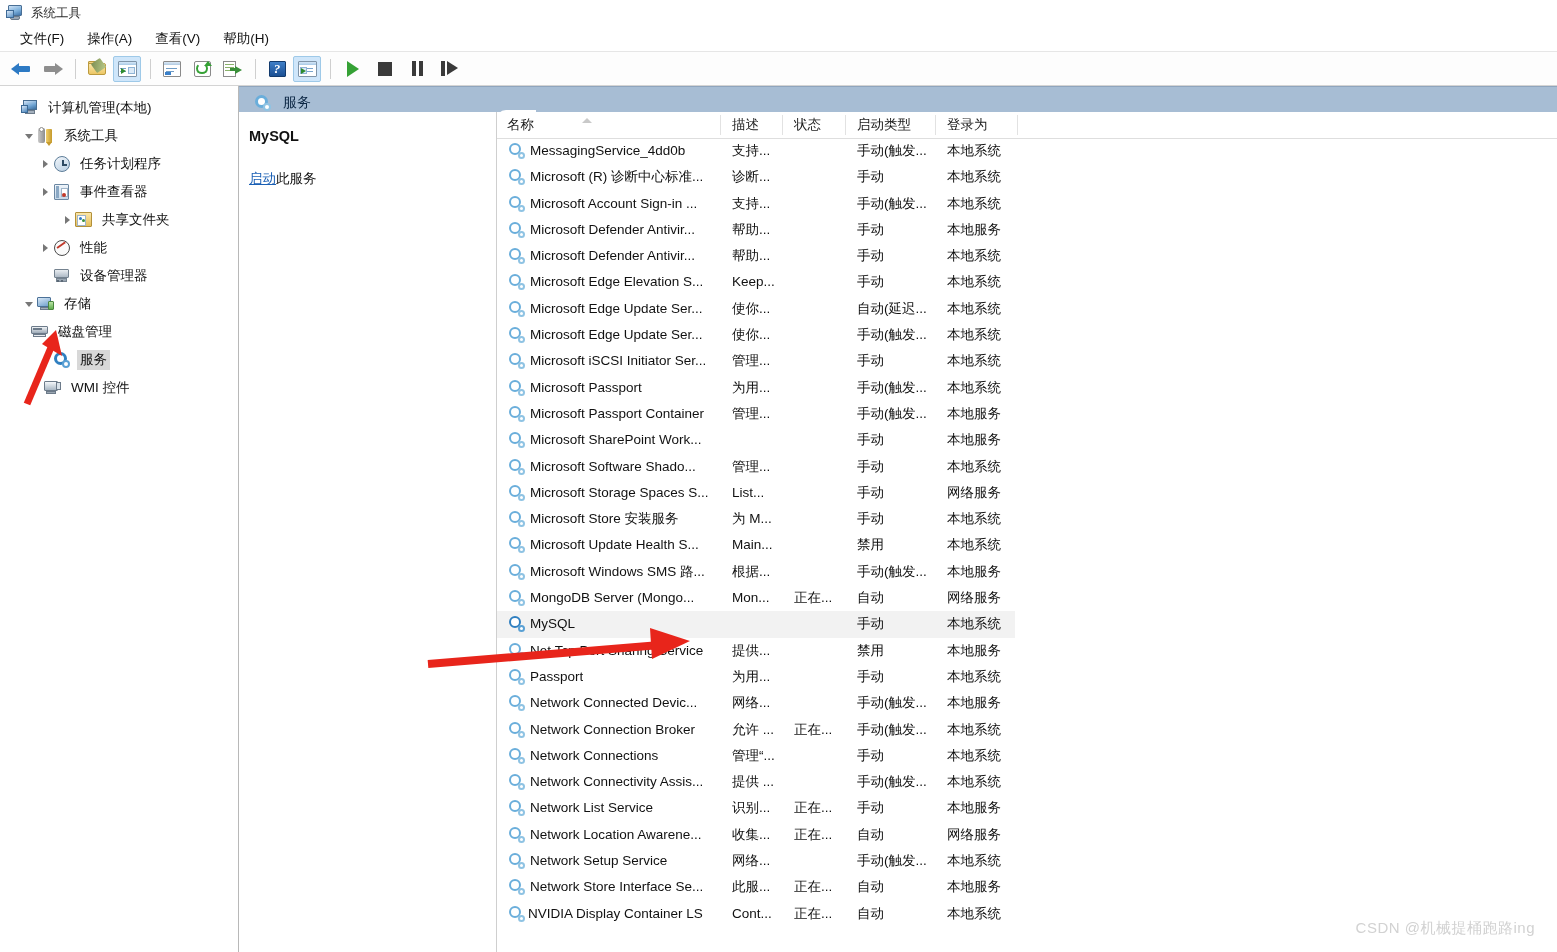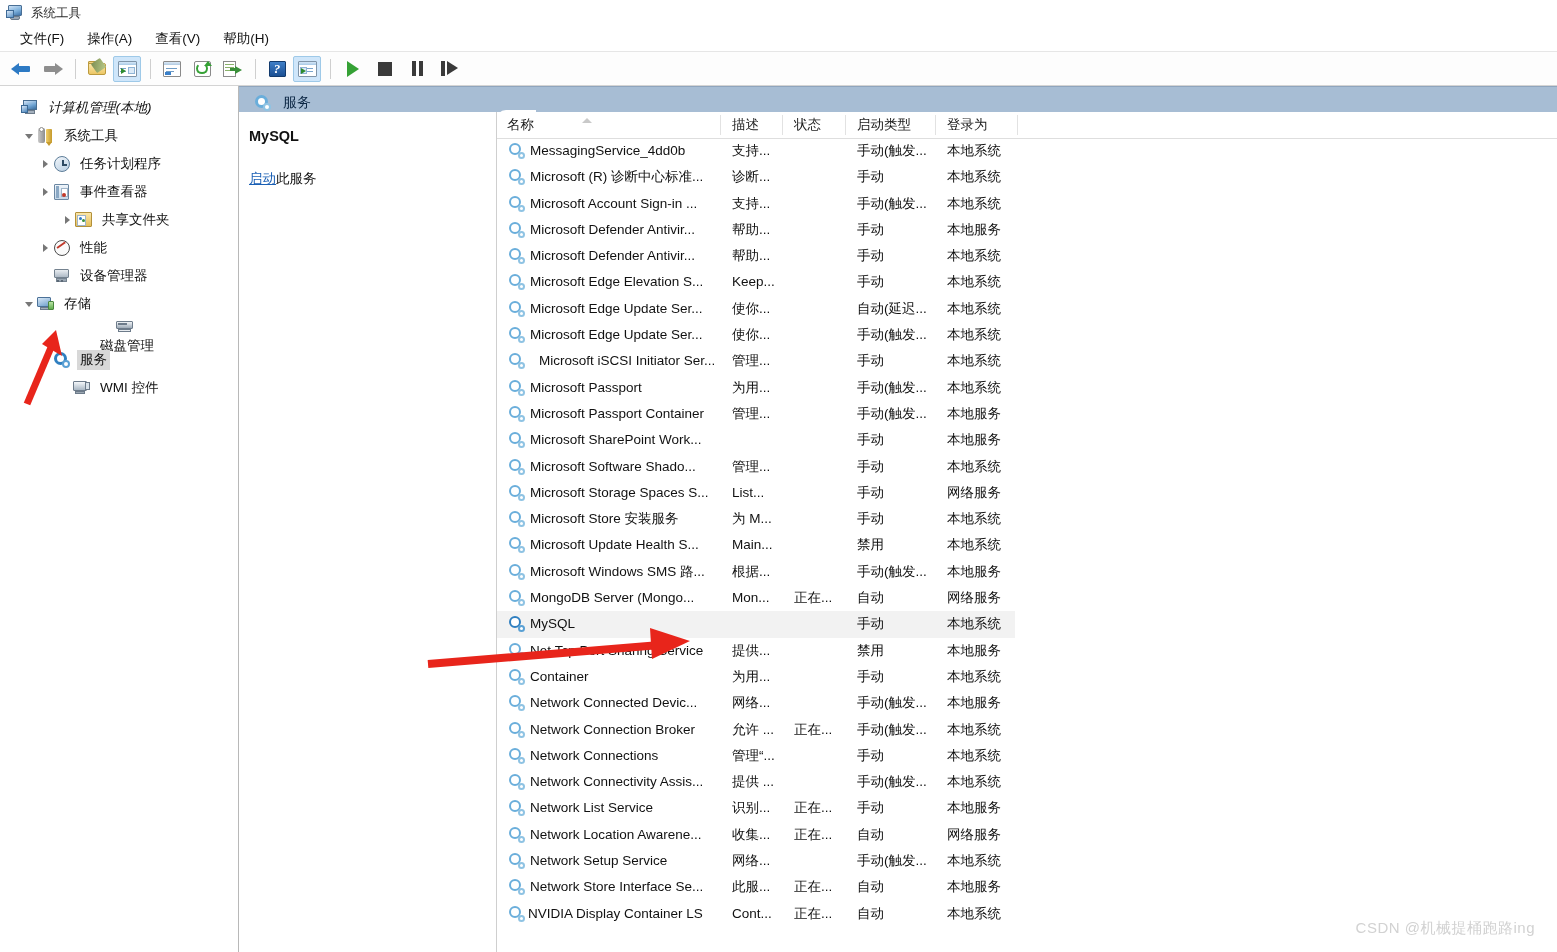--- a/index.html
+++ b/index.html
@@ -343,21 +343,21 @@
     <span class="i-restart">
         <i class="bar"></i>
         <i class="tri"></i>
       </span>
   </div>
 </div>
 
 <div id="main">
 
   <div id="sidebar">
-      <div class="tnode" style="padding-left: 6px; font-style: italic;">
+      <div class="tnode" style="padding-left: 6px;">
         <span class="exp"></span>
         <span class="ico">
           <span class="ic-comp">
             <span class="s"></span>
             <span class="b"></span>
             <span class="o"></span>
           </span>
         </span>
         <span class="lbl">计算机管理(本地)</span>
       </div>
@@ -440,42 +440,42 @@
         </span>
         <span class="ico">
           <span class="ic-storage">
             <span class="m"></span>
             <span class="b"></span>
             <span class="g"></span>
           </span>
         </span>
         <span class="lbl">存储</span>
       </div>
-      <div class="tnode" style="padding-left: 16px; flex-direction: column;">
+      <div class="tnode" style="padding-left: 16px;">
         <span class="exp"></span>
         <span class="ico">
           <span class="ic-disk">
             <span class="bd"></span>
             <span class="ln"></span>
             <span class="sl"></span>
           </span>
         </span>
         <span class="lbl">磁盘管理</span>
       </div>
       <div class="tnode selected" style="padding-left: 38px;">
         <span class="exp"></span>
         <span class="ico">
           <span class="ic-gear dark">
             <span class="g1"></span>
             <span class="g2"></span>
           </span>
         </span>
         <span class="lbl">服务</span>
       </div>
-      <div class="tnode" style="padding-left: 58px;">
+      <div class="tnode" style="padding-left: 29px;">
         <span class="exp"></span>
         <span class="ico">
           <span class="ic-wmi">
             <span class="bx"></span>
             <span class="bs"></span>
             <span class="tg"></span>
           </span>
         </span>
         <span class="lbl">WMI 控件</span>
       </div>
@@ -618,21 +618,21 @@
             <div class="c " style="left: 360px;">手动(触发...</div>
             <div class="c " style="left: 450px;">本地系统</div>
           </div>
           <div class="row">
             <span class="svcico">
               <span class="ic-gear" style="left:0;top:0;width:16px;height:16px">
                 <span class="g1" style="width:12px;height:12px;border-width:2.5px"></span>
                 <span class="g2" style="width:7px;height:7px;border-width:2px"></span>
               </span>
             </span>
-            <div class="c cname" style="left: 33px; margin-left: 9px;">Microsoft iSCSI Initiator Ser...</div>
+            <div class="c cname" style="left: 33px;">Microsoft iSCSI Initiator Ser...</div>
             <div class="c " style="left: 235px;">管理...</div>
             <div class="c " style="left: 297px;"></div>
             <div class="c " style="left: 360px;">手动</div>
             <div class="c " style="left: 450px;">本地系统</div>
           </div>
           <div class="row">
             <span class="svcico">
               <span class="ic-gear" style="left:0;top:0;width:16px;height:16px">
                 <span class="g1" style="width:12px;height:12px;border-width:2.5px"></span>
                 <span class="g2" style="width:7px;height:7px;border-width:2px"></span>
@@ -774,21 +774,21 @@
             <div class="c " style="left: 360px;">禁用</div>
             <div class="c " style="left: 450px;">本地服务</div>
           </div>
           <div class="row">
             <span class="svcico">
               <span class="ic-gear" style="left:0;top:0;width:16px;height:16px">
                 <span class="g1" style="width:12px;height:12px;border-width:2.5px"></span>
                 <span class="g2" style="width:7px;height:7px;border-width:2px"></span>
               </span>
             </span>
-            <div class="c cname" style="left: 33px;">Container</div>
+            <div class="c cname" style="left: 33px;">Passport</div>
             <div class="c " style="left: 235px;">为用...</div>
             <div class="c " style="left: 297px;"></div>
             <div class="c " style="left: 360px;">手动</div>
             <div class="c " style="left: 450px;">本地系统</div>
           </div>
           <div class="row">
             <span class="svcico">
               <span class="ic-gear" style="left:0;top:0;width:16px;height:16px">
                 <span class="g1" style="width:12px;height:12px;border-width:2.5px"></span>
                 <span class="g2" style="width:7px;height:7px;border-width:2px"></span>

